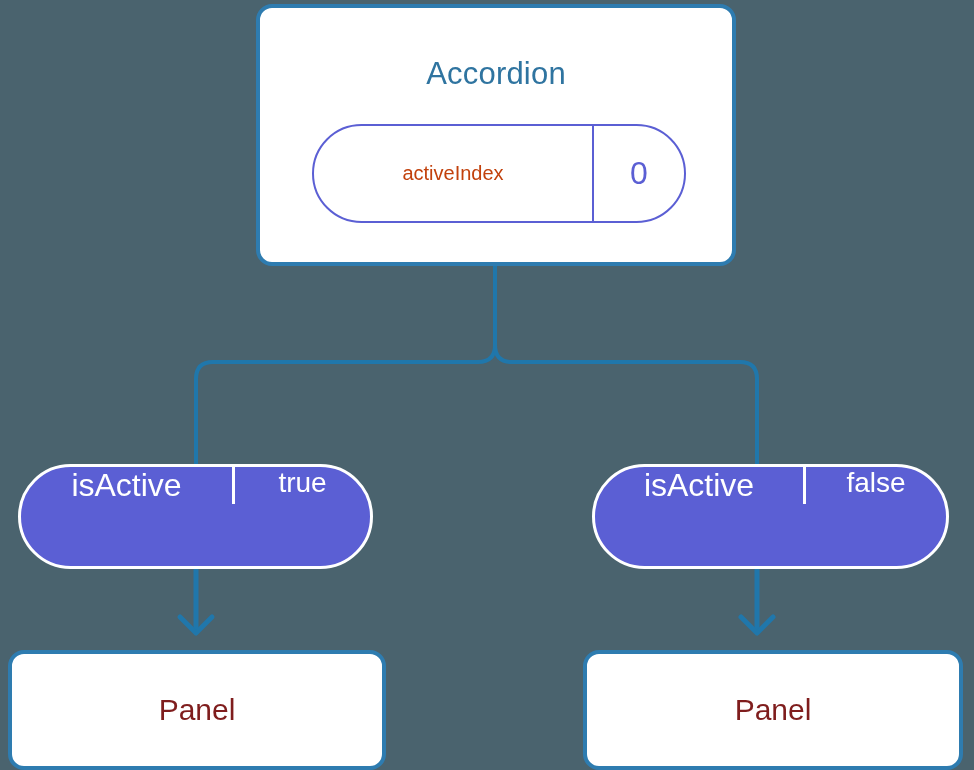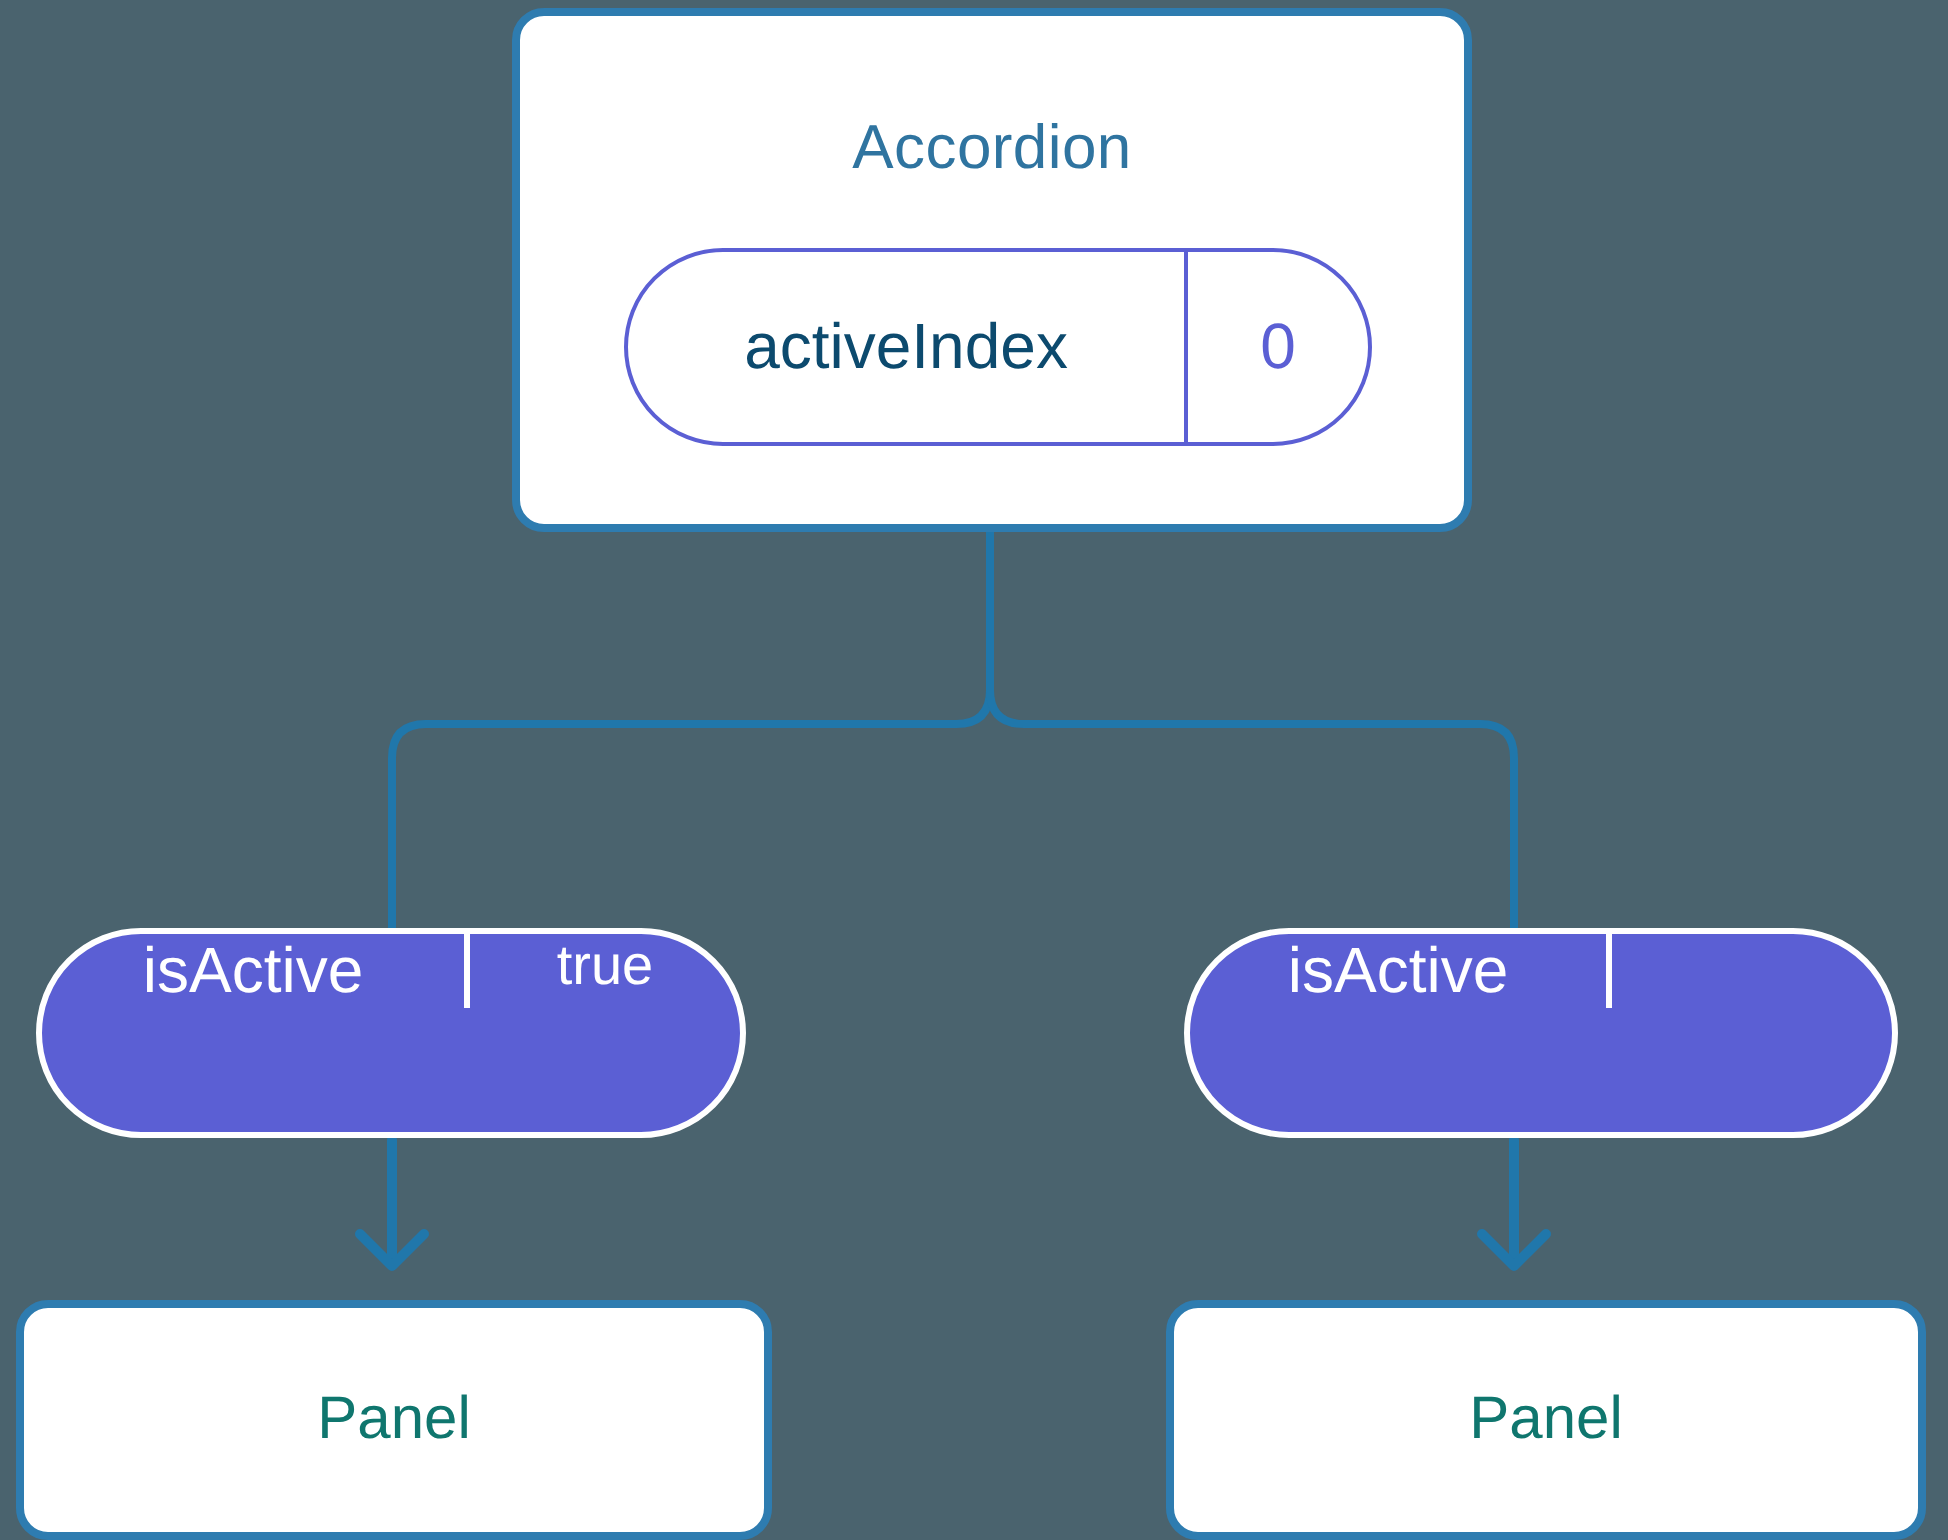--- a/index.html
+++ b/index.html
@@ -73,22 +73,22 @@
     left: 52px;
     top: 116px;
     width: 374px;
     height: 99px;
   }
   .pill-outline .pill-key {
     flex: 0 0 280px;
     display: flex;
     align-items: center;
     justify-content: center;
-    color: #0c4a6e;
-    font-size: 32px;
+    color: #c2410c;
+    font-size: 20px;
     border-right: 2px solid #5b5fd4;
     box-sizing: border-box;
   }
   .pill-outline .pill-val {
     flex: 1 1 auto;
     display: flex;
     align-items: center;
     justify-content: center;
     color: #5b5fd4;
     font-size: 32px;
@@ -157,21 +157,21 @@
   }
   .panel-label {
     position: absolute;
     left: 0;
     right: 0;
     top: 0;
     bottom: 0;
     display: flex;
     align-items: center;
     justify-content: center;
-    color: #0f766e;
+    color: #7f1d1d;
     font-size: 30px;
     line-height: 1;
   }
 </style>
 </head>
 <body>
 
 <div id="stage">
 
   <svg id="connectors" viewBox="0 0 974 770" width="974" height="770" xmlns="http://www.w3.org/2000/svg">
@@ -195,20 +195,21 @@
     </div>
   </div>
 
   <div class="pill-filled" id="state-left">
     <div class="pill-key">isActive</div>
     <div class="pill-val">true</div>
   </div>
 
   <div class="pill-filled" id="state-right">
     <div class="pill-key">isActive</div>
+    <div class="pill-val">false</div>
   </div>
 
   <div class="card" id="panel-left">
     <div class="panel-label">Panel</div>
   </div>
 
   <div class="card" id="panel-right">
     <div class="panel-label">Panel</div>
   </div>
 

